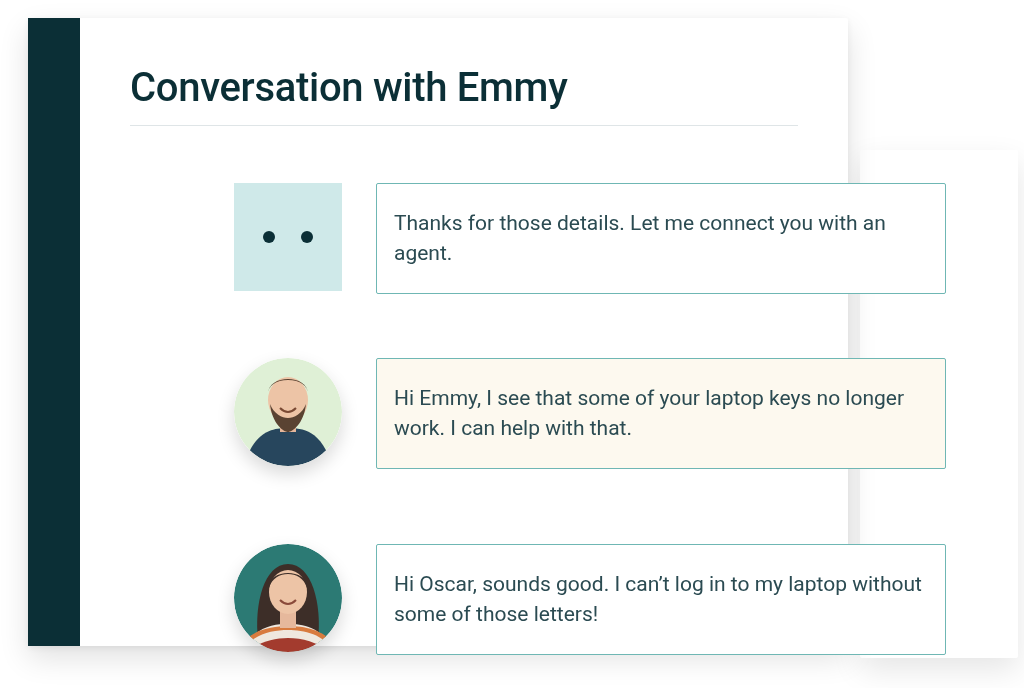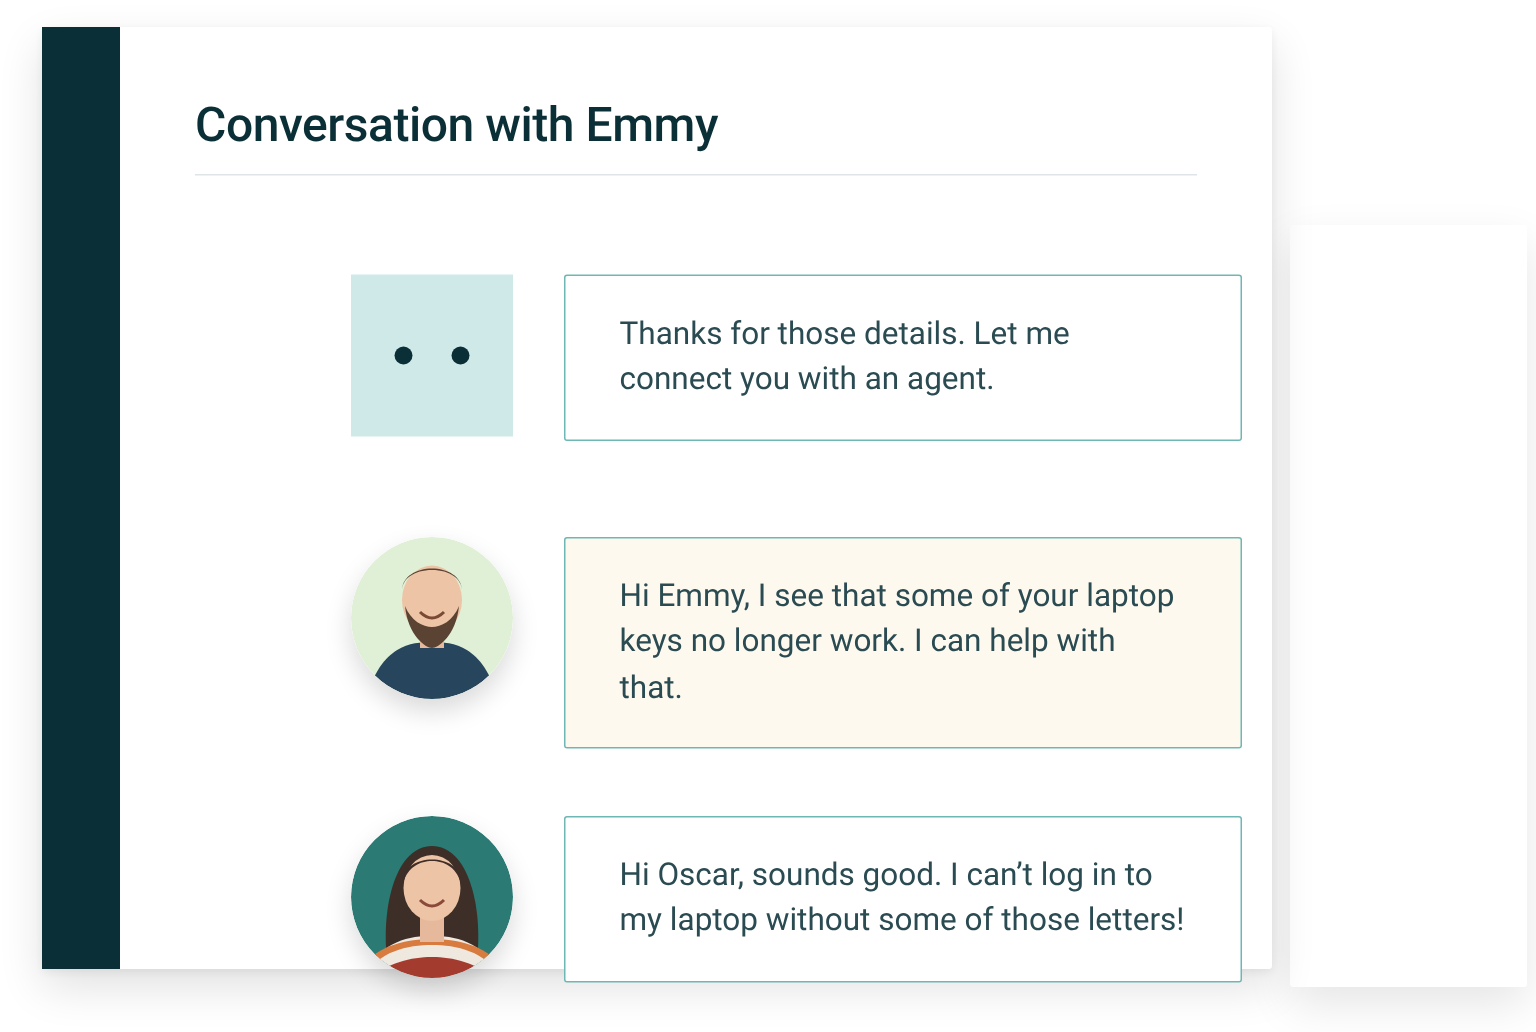--- a/index.html
+++ b/index.html
@@ -24,21 +24,21 @@
     left: 0; top: 0; bottom: 0;
     width: 52px;
     background: #0b2f36;
   }
   .content {
     position: absolute;
     left: 52px; top: 0; right: 0;
     padding: 46px 50px 0 50px;
   }
   .title {
-    font-size: 32px;
+    font-size: 40px;
     font-weight: 500;
     color: #0b2f36;
     letter-spacing: -0.3px;
     padding-bottom: 14px;
     border-bottom: 1px solid #dfe5e7;
   }
 
   
   .ghost {
     position: absolute;
@@ -71,23 +71,23 @@
   }
   .bot-avatar .dot { width: 12px; height: 12px; border-radius: 50%; background: #0b2f36; }
 
   .human-avatar {
     width: 108px; height: 108px; border-radius: 50%;
     box-shadow: 0 8px 18px rgba(0,0,0,0.15);
     overflow: hidden;
   }
 
   .bubble {
-    width: 452px;
+    width: 570px;
     min-height: 108px;
-    padding: 24px 36px;
+    padding: 24px 17px;
     font-size: 21px;
     line-height: 1.45;
     color: #2b4b52;
     background: #ffffff;
     border: 1.5px solid #6fb7b4;
     border-radius: 2px;
   }
   .bubble.highlight {
     background: #fdf9ef;
   }

